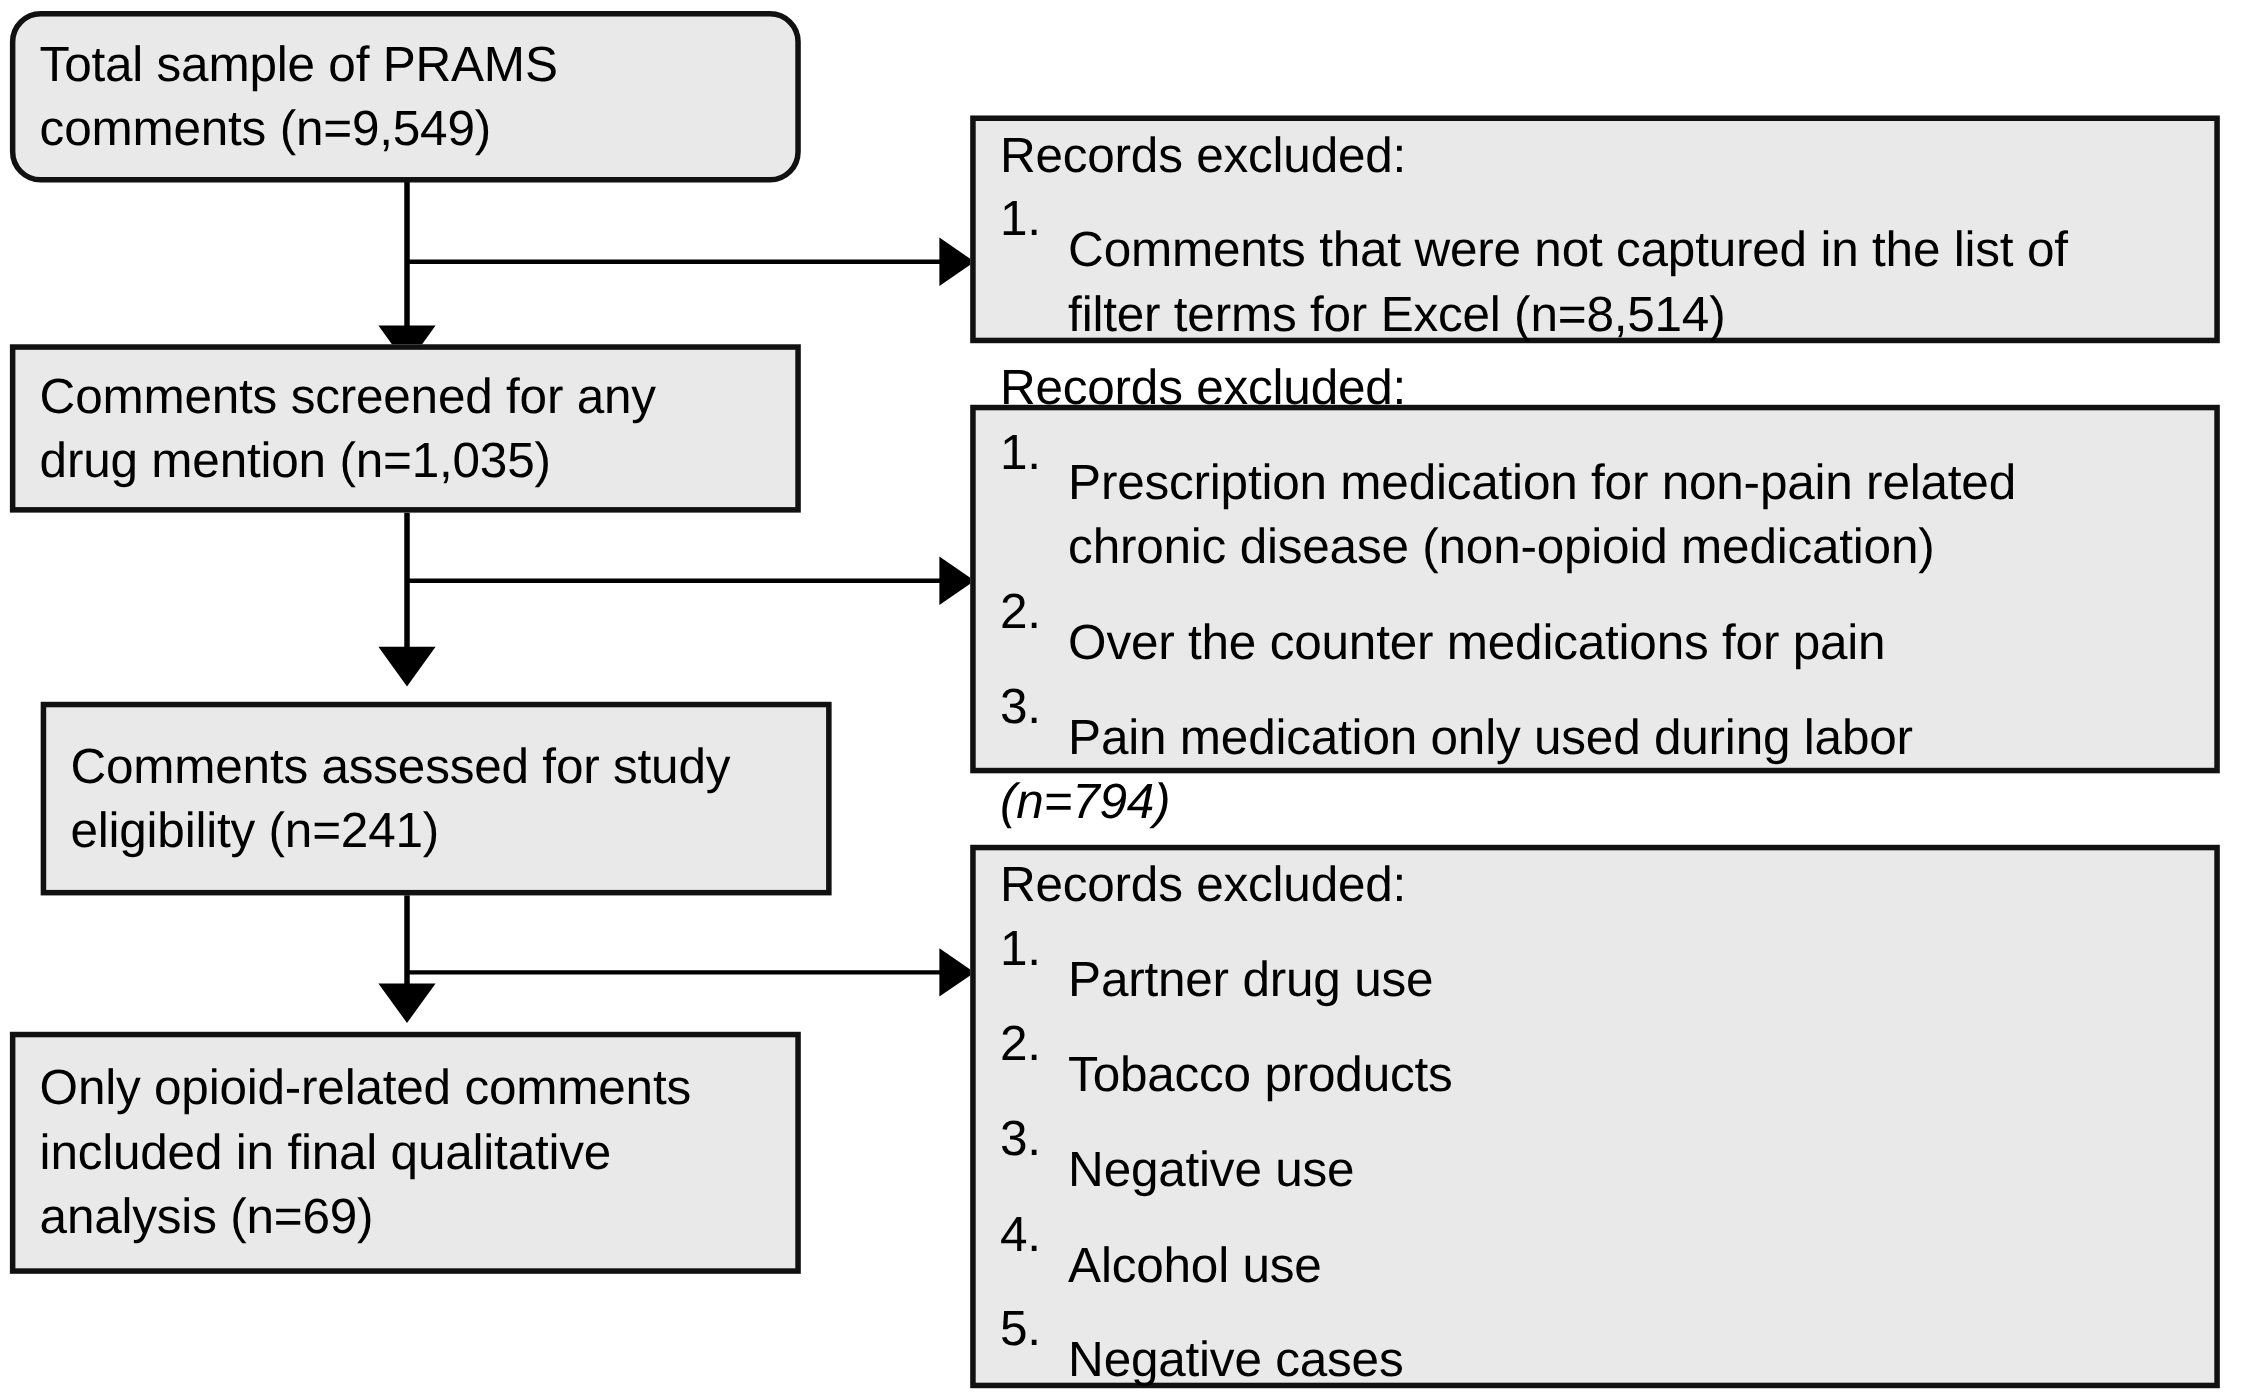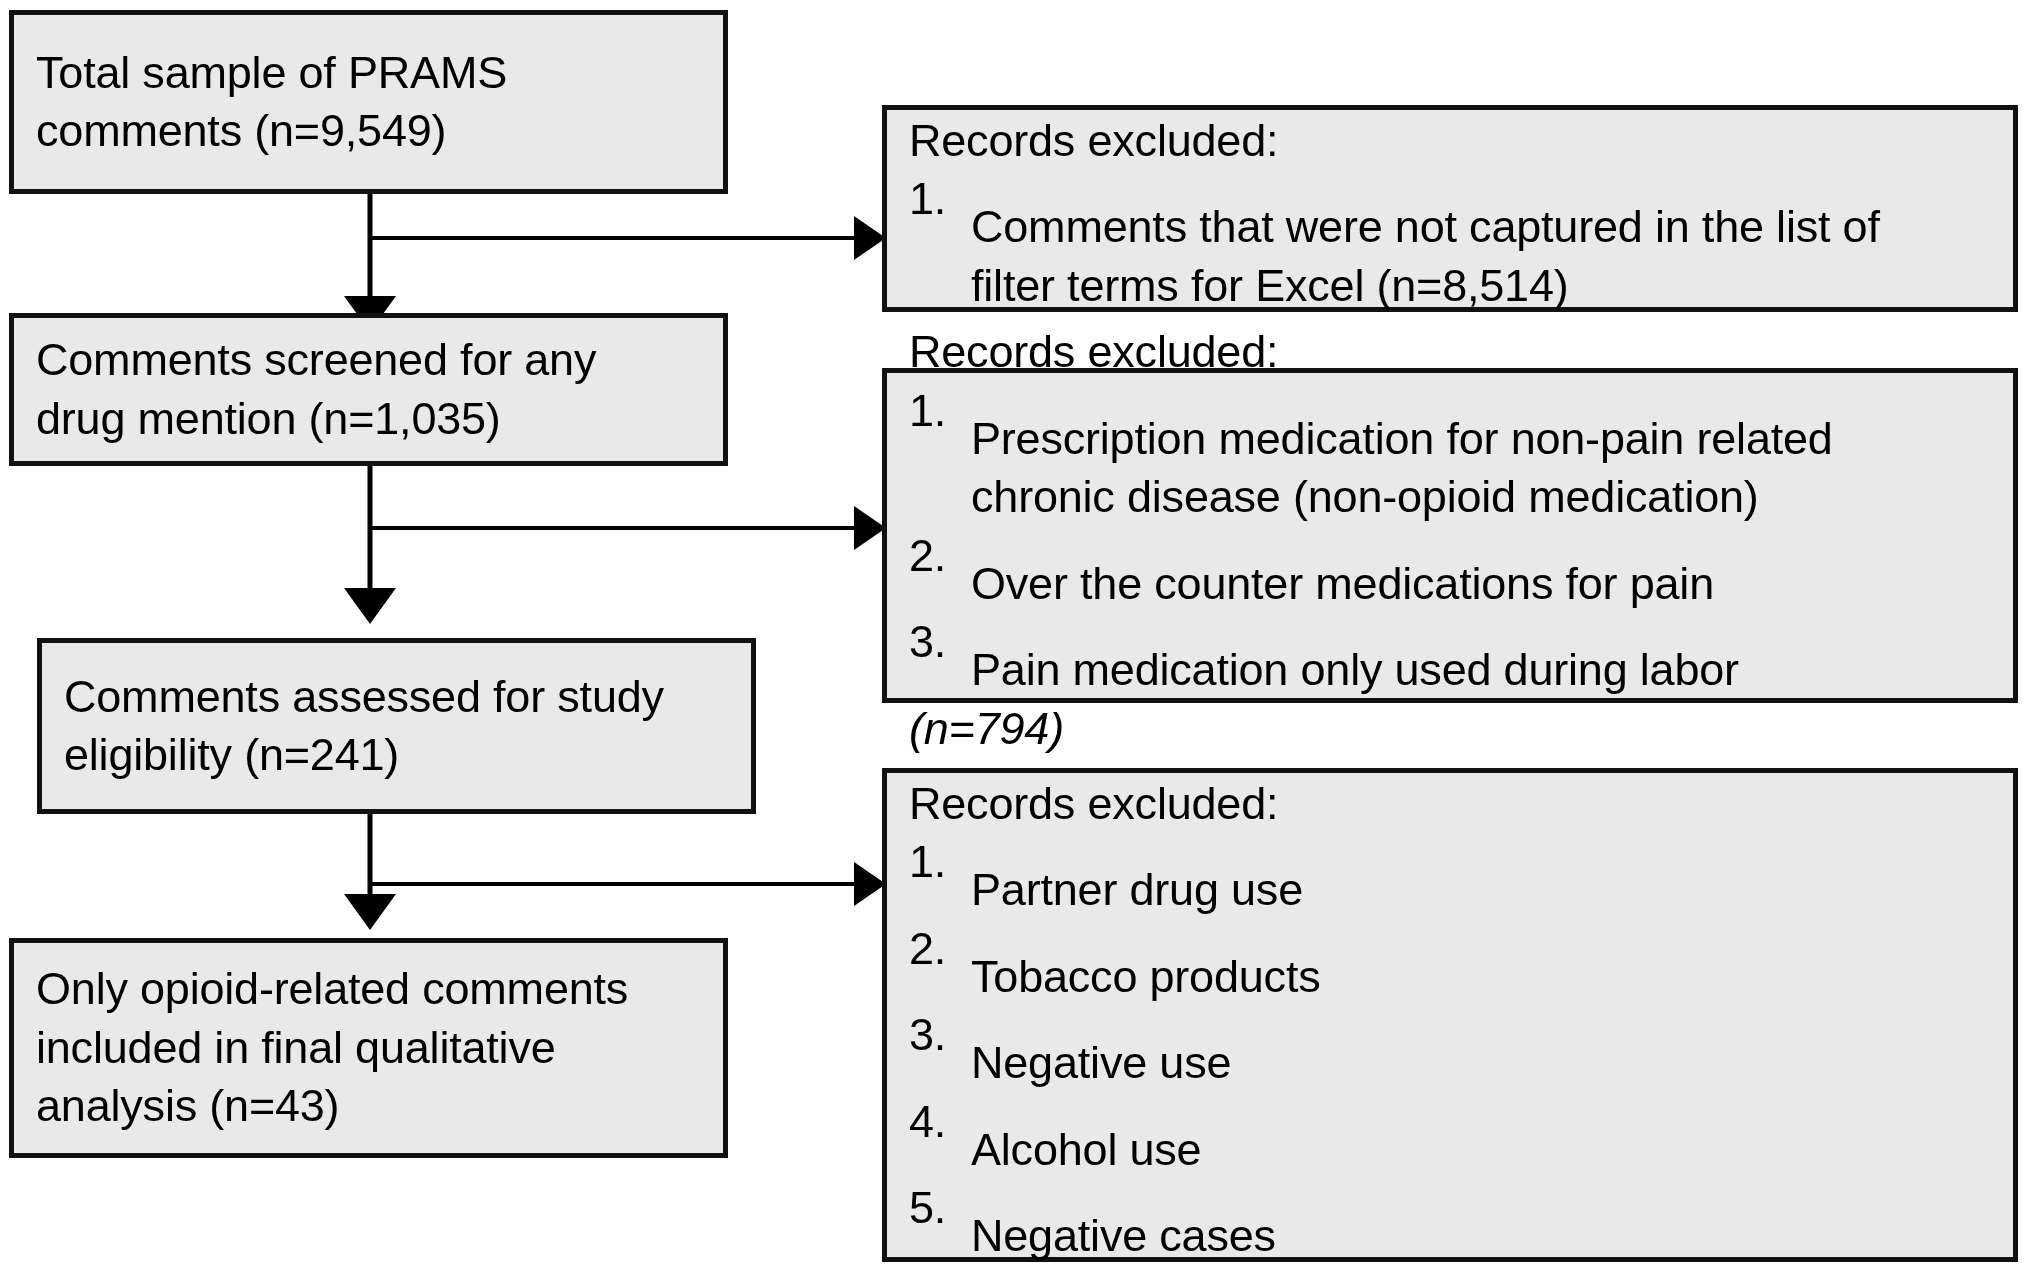--- a/index.html
+++ b/index.html
@@ -121,39 +121,39 @@
     </g>
 
     <g>
       <path class="conn-line" d="M 370 782 L 370 898"></path>
       <polygon class="arrow-head" points="344,894 396,894 370,930"></polygon>
       <path class="conn-line thin" d="M 370 884 L 858 884"></path>
       <polygon class="arrow-head" points="854,862 854,906 886,884"></polygon>
     </g>
   </svg>
 
-  <div class="node-box" style="left:9px; top:10px; width:719px; height:184px;">
+  <div class="node-box" style="left:9px; top:10px; width:719px; height:156px;border-radius:28px;">
     <div class="node-text">Total sample of PRAMS
 comments (n=9,549)</div>
   </div>
 
   <div class="node-box" style="left:9px; top:313px; width:719px; height:153px;">
     <div class="node-text">Comments screened for any
 drug mention (n=1,035)</div>
   </div>
 
   <div class="node-box" style="left:9px; top:638px; width:719px; height:176px;margin-left:28px;">
     <div class="node-text">Comments assessed for study
 eligibility (n=241)</div>
   </div>
 
   <div class="node-box" style="left:9px; top:938px; width:719px; height:220px;">
     <div class="node-text">Only opioid-related comments
 included in final qualitative
-analysis (n=43)</div>
+analysis (n=69)</div>
   </div>
 
   <div class="node-box top-aligned" style="left:882px; top:105px; width:1136px; height:207px;">
     <div class="excl-heading">Records excluded:</div>
     <ul class="excl-list">
       <li class="excl-item">
         <span class="excl-num">1.</span>
         <span class="excl-label">Comments that were not captured in the list of
 filter terms for Excel (n=8,514)</span>
       </li>

